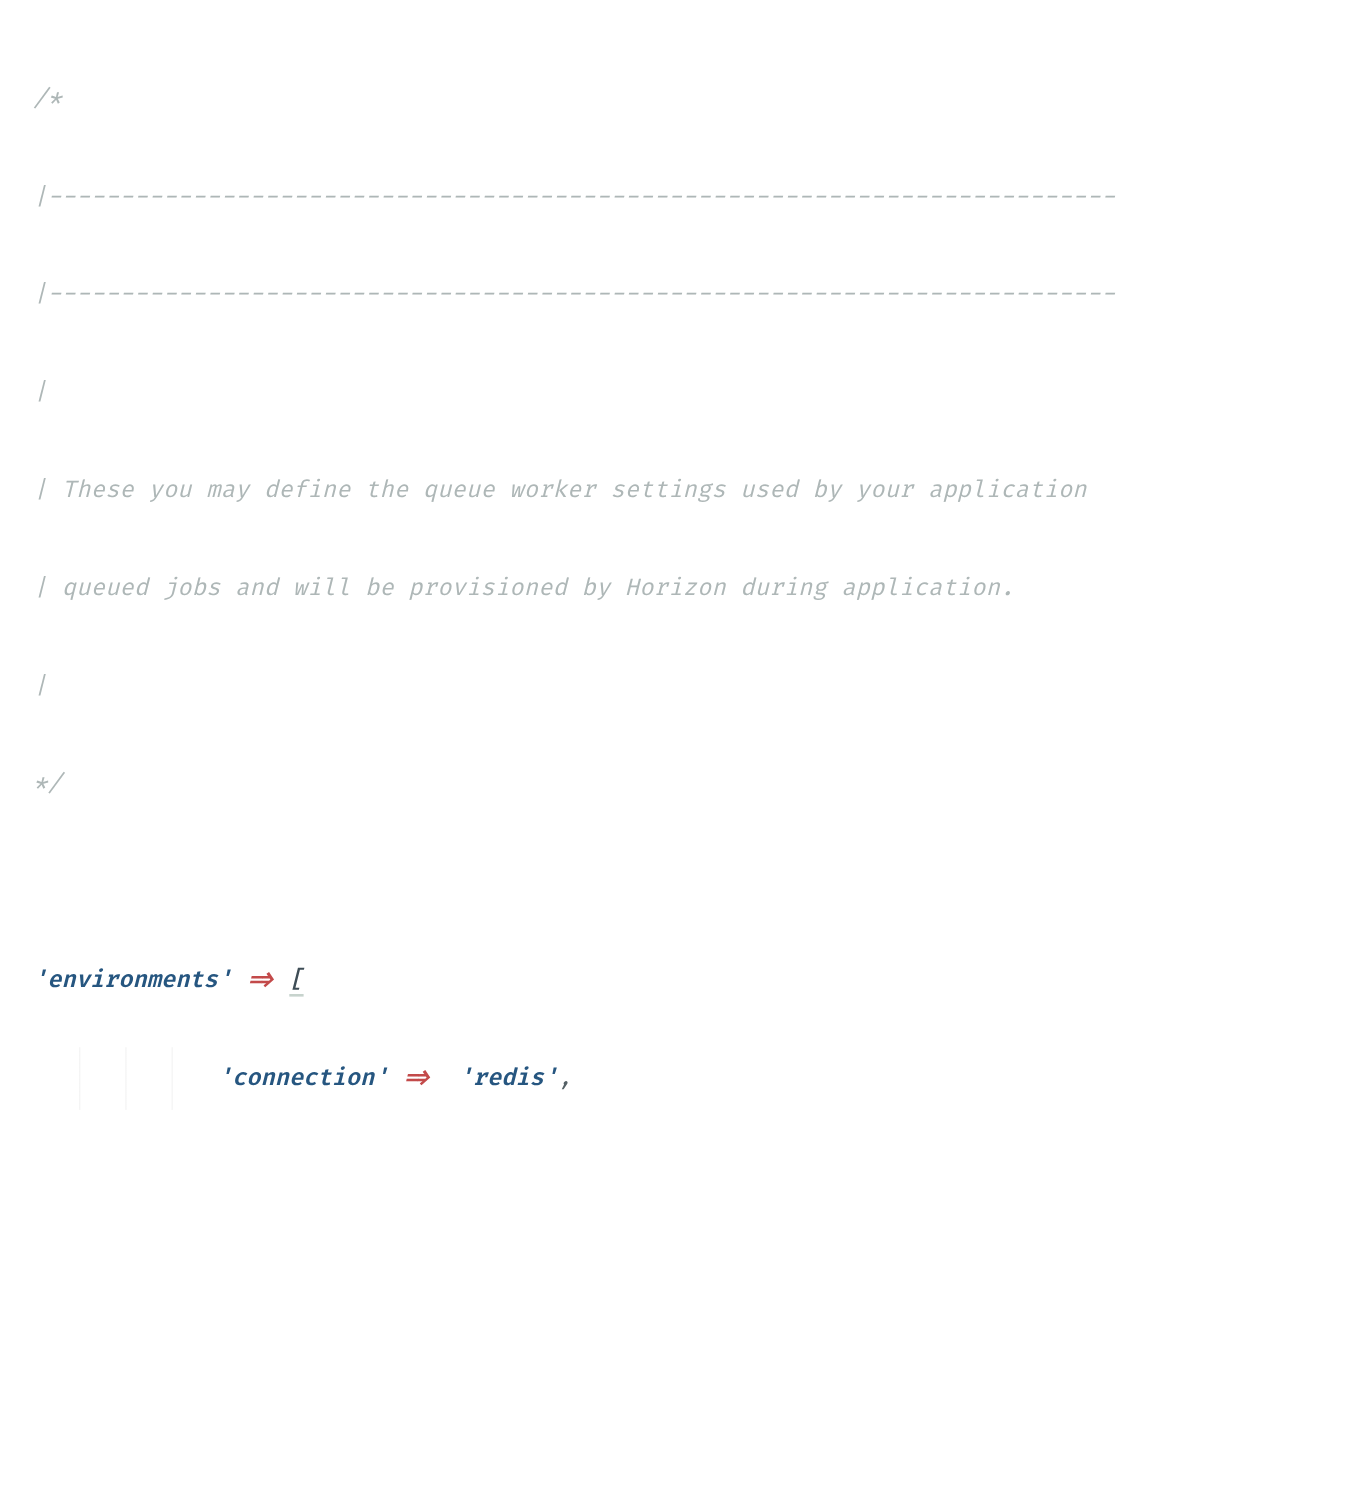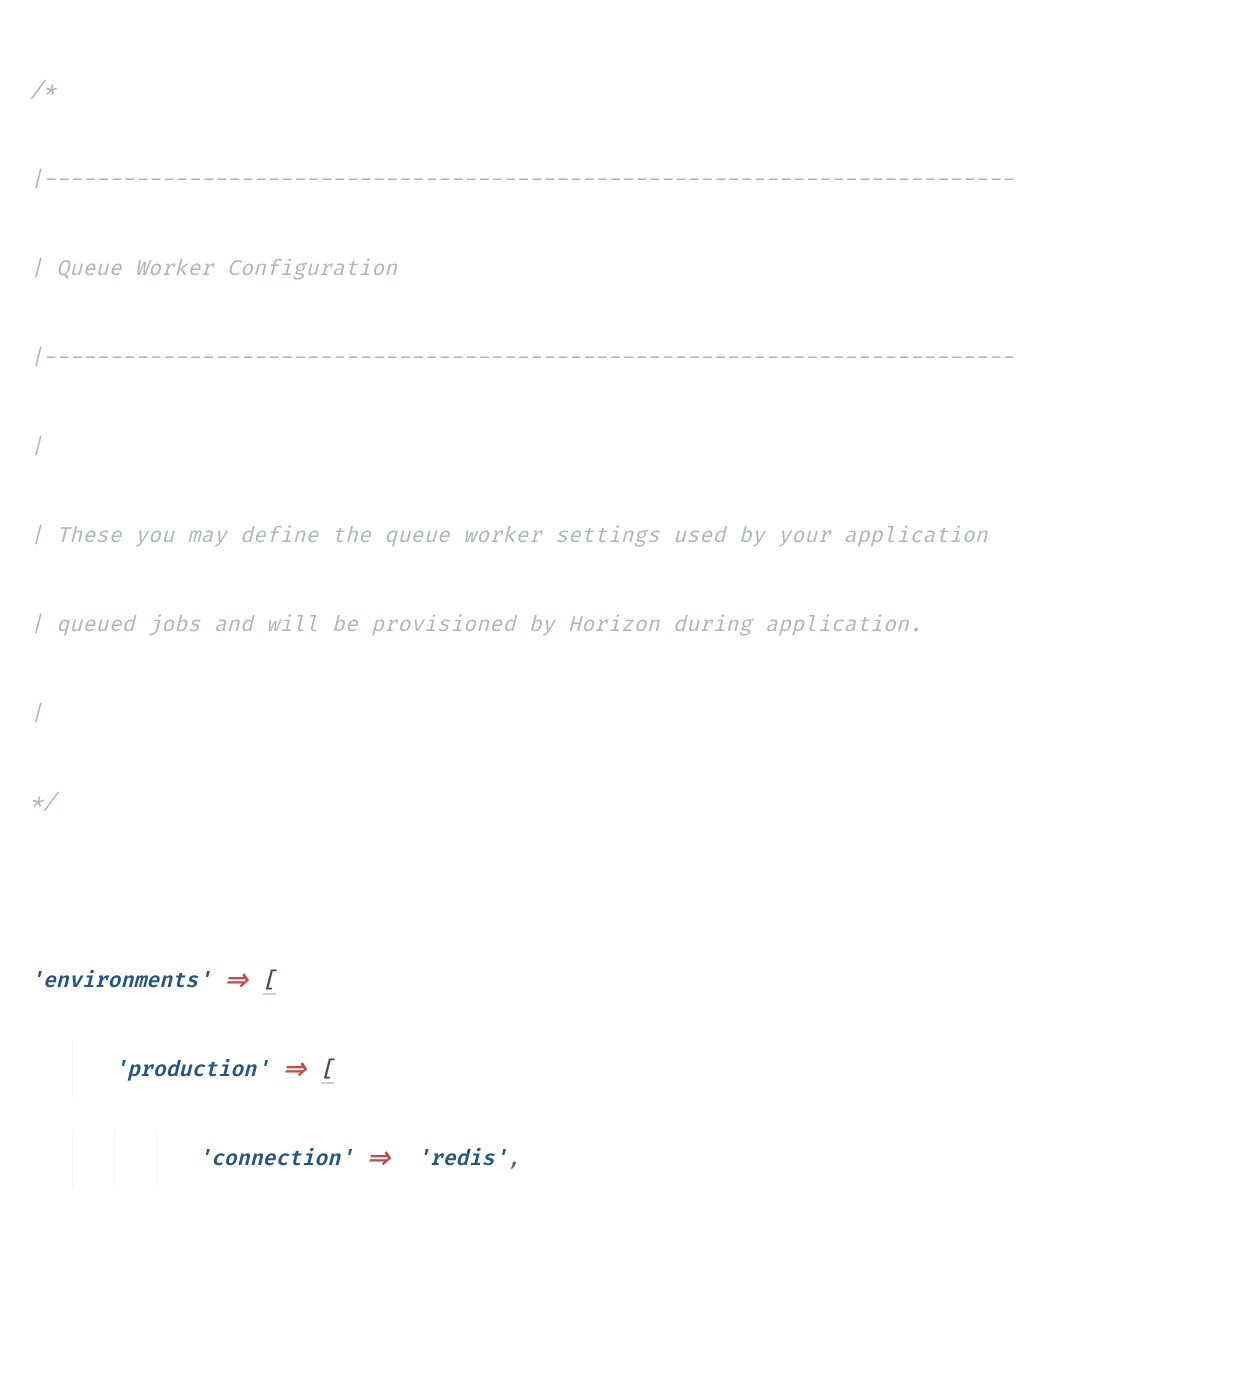--- a/index.html
+++ b/index.html
@@ -28,30 +28,28 @@
   .string  { color: #265680; font-weight: 600; font-style: italic; margin-left: 12px;}
   .punct   { color: #556166; font-style: italic;}
   .underline-dash { box-shadow: 0 2px 0 #c7d3cd; }
 </style>
 </head>
 <body>
 
 <div class="code-block">
 <span class="line comment">/*</span>
 <span class="line comment">|--------------------------------------------------------------------------</span>
-<span class="line comment">| Queue Worker Configuration</span>
 <span class="line comment">|--------------------------------------------------------------------------</span>
 <span class="line comment">|</span>
 <span class="line comment">| These you may define the queue worker settings used by your application</span>
 <span class="line comment">| queued jobs and will be provisioned by Horizon during application.</span>
 <span class="line comment">|</span>
 <span class="line comment">*/</span>
 <span class="line">&nbsp;</span>
 <span class="line"><span class="key">'environments'</span> <span class="arrow">=&gt;</span> <span class="bracket underline-dash">[</span></span>
-<span class="line indent1a"><span class="key">'production'</span> <span class="arrow">=&gt;</span> <span class="bracket underline-dash">[</span></span>
 <span class="line indent3"><span class="key">'connection'</span> <span class="arrow">=&gt;</span> <span class="string">'redis'</span><span class="punct">,</span></span>
 
 
 
 
 
 
 </div>
 
 </body></html>

